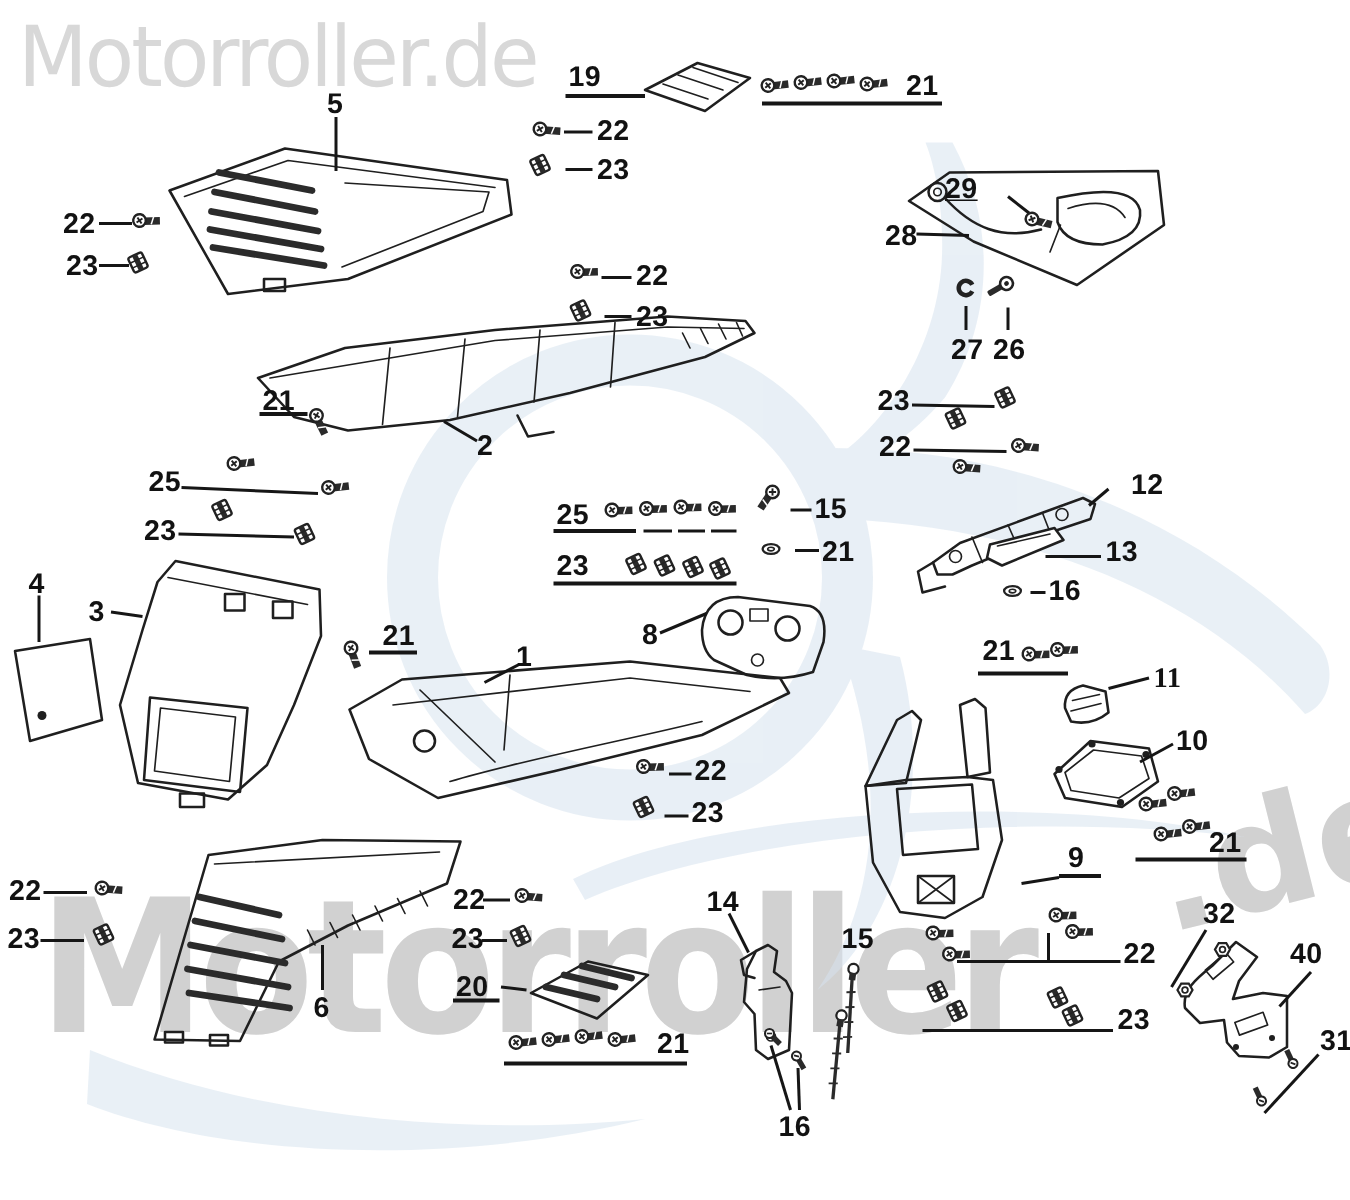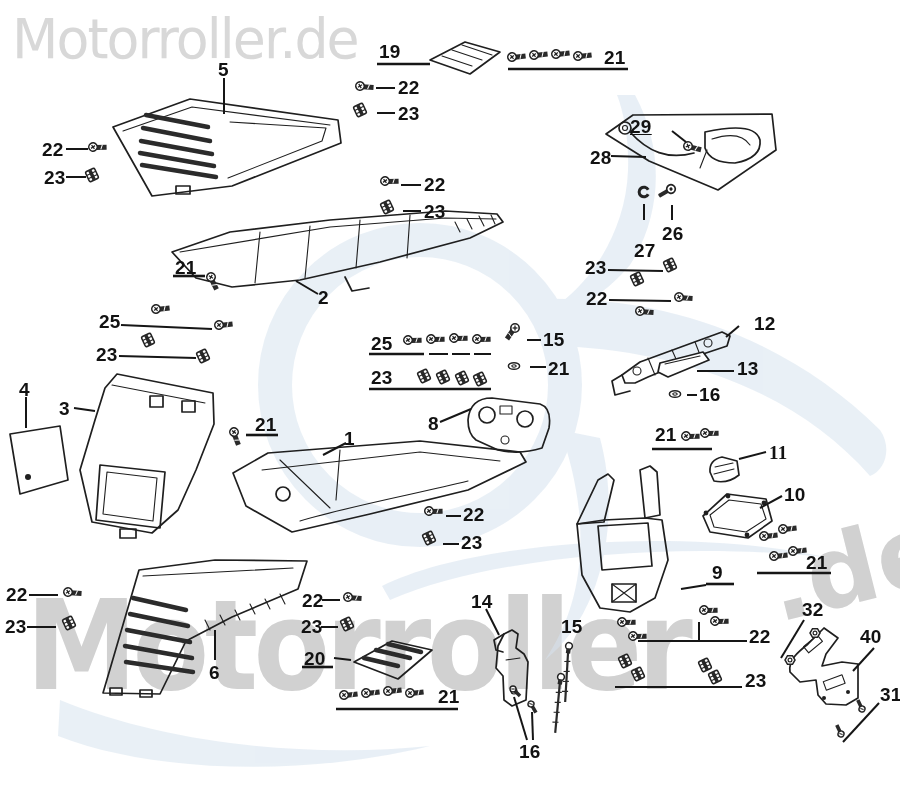--- a/index.html
+++ b/index.html
@@ -373,21 +373,21 @@
 <div id="callout-layer">
     <div class="callout" style="left: 218px; top: 60px;">5</div>
     <div class="callout" style="left: 42px; top: 140px;">22</div>
     <div class="callout" style="left: 44px; top: 168px;">23</div>
     <div class="callout" style="left: 379px; top: 42px;">19</div>
     <div class="callout" style="left: 604px; top: 48px;">21</div>
     <div class="callout" style="left: 398px; top: 78px;">22</div>
     <div class="callout" style="left: 398px; top: 104px;">23</div>
     <div class="callout" style="left: 630px; top: 117px; text-decoration: underline;">29</div>
     <div class="callout" style="left: 590px; top: 148px;">28</div>
-    <div class="callout" style="left: 634px; top: 224px; margin-top: 17px;">27</div>
+    <div class="callout" style="left: 634px; top: 224px;">27</div>
     <div class="callout" style="left: 662px; top: 224px; text-align: center;">26</div>
     <div class="callout" style="left: 424px; top: 175px;">22</div>
     <div class="callout" style="left: 424px; top: 202px;">23</div>
     <div class="callout" style="left: 175px; top: 258px;">21</div>
     <div class="callout" style="left: 318px; top: 288px;">2</div>
     <div class="callout" style="left: 99px; top: 312px;">25</div>
     <div class="callout" style="left: 96px; top: 345px;">23</div>
     <div class="callout" style="left: 19px; top: 380px;">4</div>
     <div class="callout" style="left: 59px; top: 399px;">3</div>
     <div class="callout" style="left: 371px; top: 334px;">25</div>

